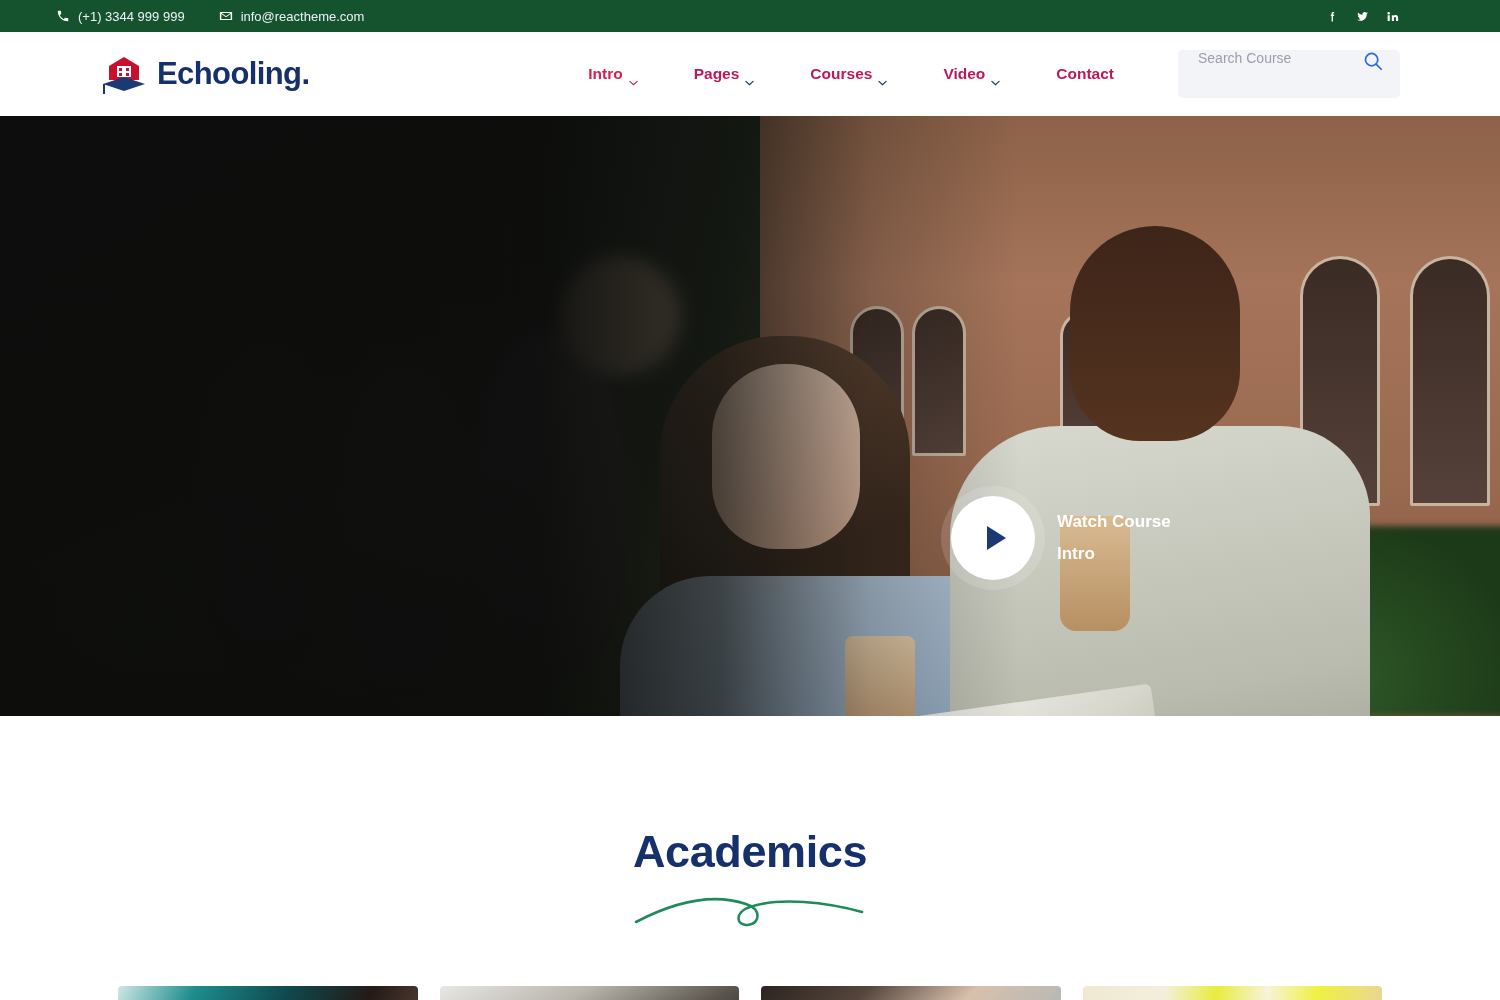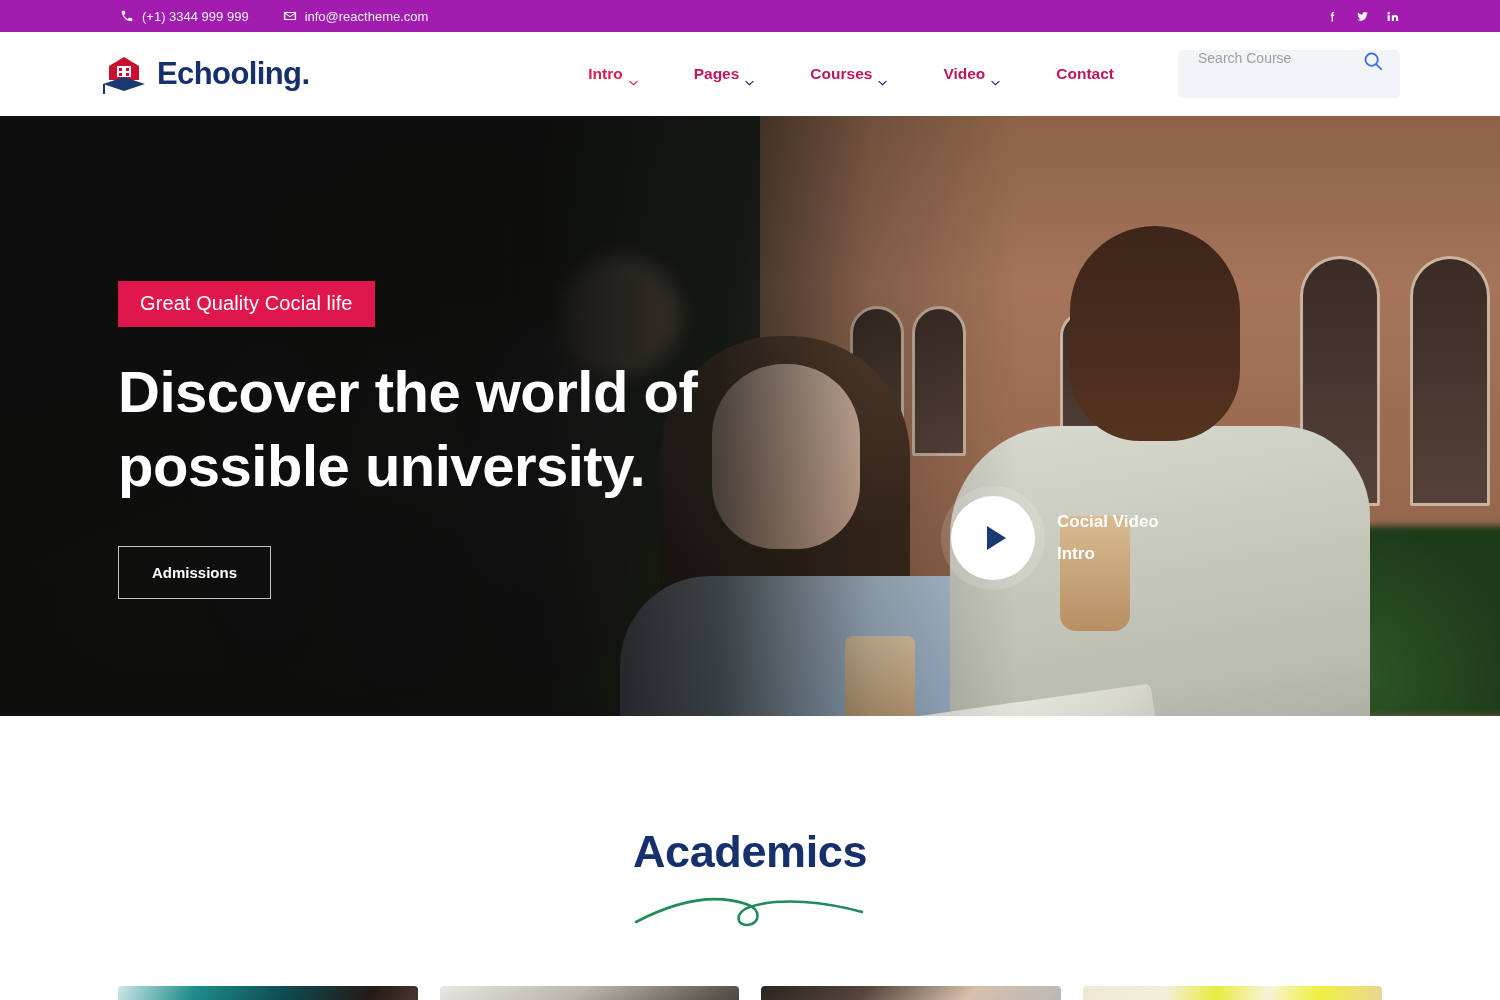--- a/index.html
+++ b/index.html
@@ -4,23 +4,23 @@
 <style>
   * { margin:0; padding:0; box-sizing:border-box; }
   html, body {
     width:1500px; height:1000px;
     font-family:"Liberation Sans", sans-serif;
     background:#ffffff; overflow:hidden;
   }
 
   
   .topbar {
-    height:32px; background:#a21caf; color:#ffffff;
+    height:32px; background:#14532d; color:#ffffff;
     display:flex; align-items:center;
-    padding:0 100px 0 120px; font-size:13px;
+    padding:0 100px 0 56px; font-size:13px;
   }
   .tb-left { display:flex; align-items:center; gap:34px; }
   .tb-item { display:flex; align-items:center; gap:8px; color:#eef2f8; font-size:13px; white-space:nowrap; }
   .tb-icon { width:14px; height:14px; display:inline-flex; align-items:center; justify-content:center; }
   .tb-icon svg { width:14px; height:14px; fill:#ffffff; }
   .tb-right { margin-left:auto; display:flex; align-items:center; gap:14px; }
   .soc { width:16px; height:16px; display:inline-flex; align-items:center; justify-content:center; cursor:pointer; }
   .soc svg { width:13px; height:13px; fill:#ffffff; }
 
   
@@ -295,35 +295,27 @@
       <div class="sb-pack"></div>
         <div class="sb-shirt"></div>
         <div class="sb-head"></div>
     </div>
     <div class="cup"></div>
       <div class="cup2"></div>
       <div class="book"></div>
   </div>
   <div class="hero-overlay"></div>
 
-  <div class="hero-content">
-    <div class="badge">Great Quality Cocial life</div>
-    <div class="hero-title">
-      <div>Discover the world of</div>
-      <div>possible university.</div>
-    </div>
-    <button class="btn-admissions">Admissions</button>
-  </div>
 
   <div class="watch">
     <div class="play-circle">
       <div class="play-tri"></div>
     </div>
     <div class="watch-text">
-      <div>Cocial Video</div>
+      <div>Watch Course</div>
       <div>Intro</div>
     </div>
   </div>
 </div>
 
 <div class="academics">
   <div class="sec-title">Academics</div>
   <div class="swoosh">
     <svg viewBox="0 0 240 46" width="240" height="46">
       <path d="M6 40 C48 18, 86 12, 116 22 C132 27, 130 42, 118 43 C106 44, 104 30, 120 25 C150 15, 196 20, 232 30" fill="none" stroke="#1f8a5a" stroke-width="2.6" stroke-linecap="round"></path>

